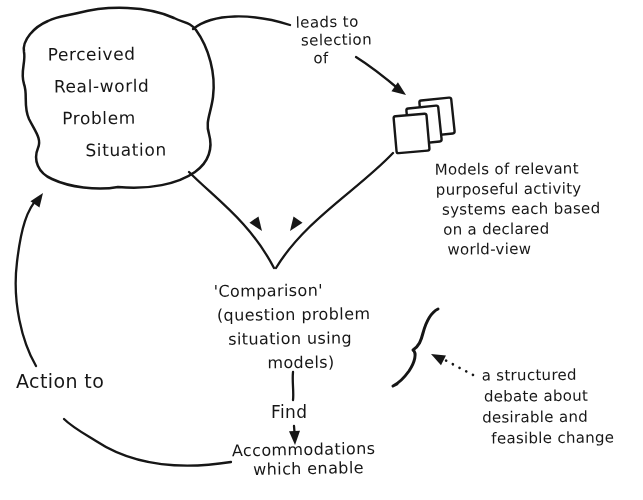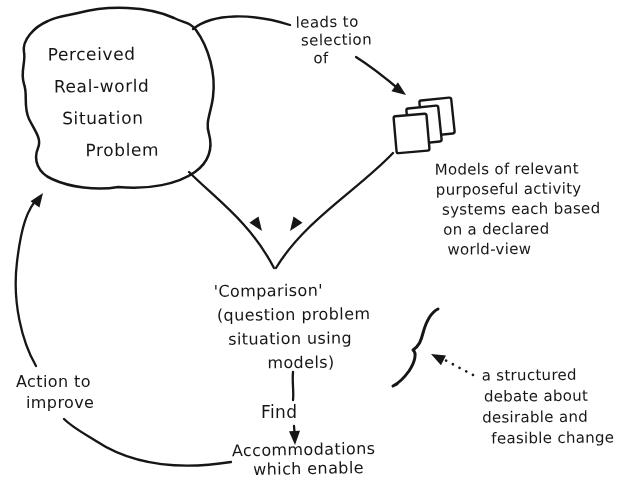--- a/index.html
+++ b/index.html
@@ -29,26 +29,26 @@
   .models-caption .ln:nth-child(2){margin-left:1px;}
   .models-caption .ln:nth-child(3){margin-left:7px;}
   .models-caption .ln:nth-child(4){margin-left:8px;}
   .models-caption .ln:nth-child(5){margin-left:12px;}
   
   .comparison{left:214px;top:279px;font-size:16px;line-height:24px;letter-spacing:.4px;transform:rotate(-0.6deg);}
   .comparison .ln:nth-child(2){margin-left:3px;}
   .comparison .ln:nth-child(3){margin-left:14px;}
   .comparison .ln:nth-child(4){margin-left:53px;}
   
-  .find-label{left:261px;top:402px;font-size:17px;letter-spacing:.4px;}
+  .find-label{left:271px;top:402px;font-size:17px;letter-spacing:.4px;}
   
   .accommodations{left:232px;top:440px;font-size:16px;line-height:19px;letter-spacing:.4px;transform:rotate(-1deg);}
   .accommodations .ln:nth-child(2){margin-left:21px;}
   
-  .action{left:16px;top:371px;font-size:16px;line-height:21px;letter-spacing:.4px;}
+  .action{left:16px;top:371px;font-size:19px;line-height:21px;letter-spacing:.4px;}
   .action .ln:nth-child(2){margin-left:10px;}
   
   .debate{left:482px;top:365px;font-size:15px;line-height:21px;letter-spacing:.3px;transform:rotate(-0.5deg);}
   .debate .ln:nth-child(2){margin-left:2px;}
   .debate .ln:nth-child(4){margin-left:9px;}
 </style>
 </head>
 <body>
 
 <div id="stage">
@@ -102,22 +102,22 @@
          C 417 353, 415 362, 409 371
          C 404 378, 399 383, 393 386 L 397 384"></path>
 
     <path stroke-width="2.6" stroke-dasharray="0.1 7.5" d="M 473 375 L 443 359"></path>
     <path fill="#161616" stroke="none" d="M0 0 L-14 -5.5 L-14 5.5 Z" transform="translate(431,354) rotate(207)"></path>
   </svg>
 
   <div class="tb cloud-label">
     <span class="ln">Perceived</span>
     <span class="ln">Real-world</span>
+    <span class="ln">Problem</span>
     <span class="ln">Situation</span>
-    <span class="ln">Problem</span>
   </div>
 
   <div class="tb leads-to">
     <span class="ln">leads to</span>
     <span class="ln">selection</span>
     <span class="ln">of</span>
   </div>
 
   <div class="tb models-caption">
     <span class="ln">Models of relevant</span>
@@ -136,21 +136,20 @@
 
   <div class="tb find-label">Find</div>
 
   <div class="tb accommodations">
     <span class="ln">Accommodations</span>
     <span class="ln">which enable</span>
   </div>
 
   <div class="tb action">
     <span class="ln">Action to</span>
-    <span class="ln">improve</span>
   </div>
 
   <div class="tb debate">
     <span class="ln">a structured</span>
     <span class="ln">debate about</span>
     <span class="ln">desirable and</span>
     <span class="ln">feasible change</span>
   </div>
 
 </div>

